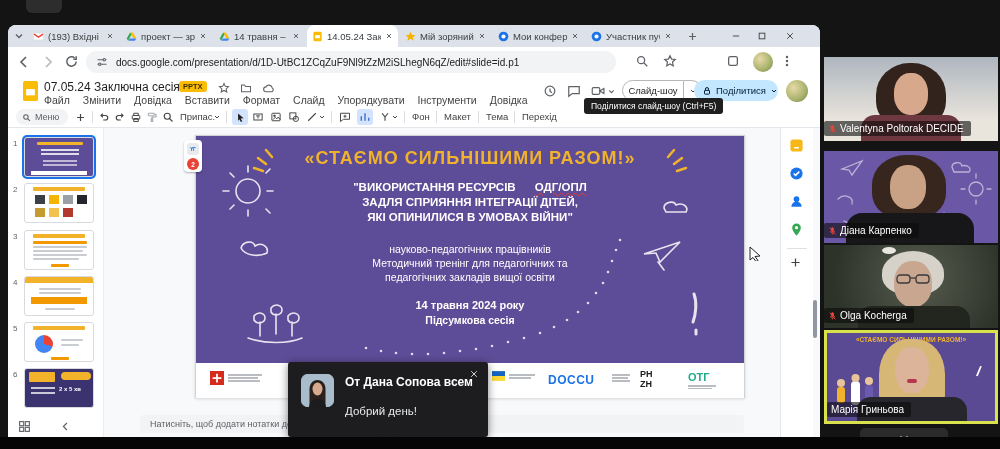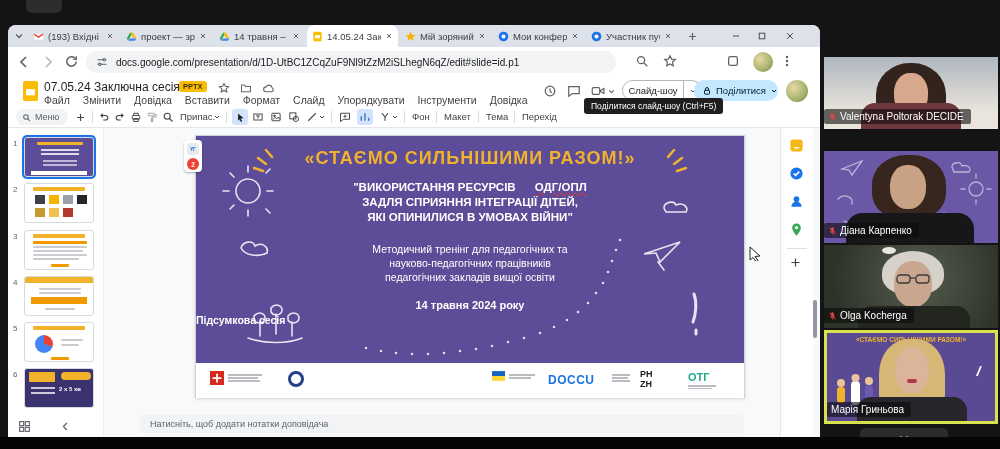--- a/index.html
+++ b/index.html
@@ -50,21 +50,21 @@
   .ybar{position:absolute;left:8px;top:3px;right:8px;height:4px;background:#f2b32b;border-radius:1px;}
   .gline{position:absolute;height:2px;background:#c9ccd1;border-radius:1px;}
   .oline{position:absolute;height:3px;background:#f29900;border-radius:1px;}
 
   .slide{position:absolute;left:187px;top:7px;width:550px;height:263px;background:#5d4c97;border:1px solid #cfd2d6;box-shadow:0 1px 3px rgba(0,0,0,.15);}
   .stitle{position:absolute;left:0;top:12px;width:100%;text-align:center;color:#f1b32b;font-size:18px;font-weight:bold;letter-spacing:1px;white-space:nowrap;}
   .ssub{position:absolute;left:0;top:44px;width:100%;text-align:center;color:#fff;font-size:11.5px;font-weight:bold;line-height:15px;}
   .marked{text-decoration:underline wavy #e53935 1px;padding-left:16px;}
   .sbody{position:absolute;left:0;top:106px;width:100%;text-align:center;color:#fff;font-size:10.5px;line-height:14px;}
   .sdate{position:absolute;left:0;top:163px;width:100%;text-align:center;color:#fff;font-size:11px;font-weight:bold;}
-  .ssess{position:absolute;left:0;top:178px;width:100%;text-align:left;color:#fff;font-size:10.5px;font-weight:bold;}
+  .ssess{position:absolute;left:0;top:178px;width:100%;text-align:center;color:#fff;font-size:10.5px;font-weight:bold;}
   .logostrip{position:absolute;left:0;top:227px;width:548px;height:35px;background:#fff;}
   .loggrp{position:absolute;display:flex;align-items:center;gap:4px;}
   .lgl{width:24px;height:2px;background:#b9bcc0;margin:1px 0;}
 
   .notes{position:absolute;left:132px;top:287px;width:604px;height:18px;background:#f1f3f4;border-radius:4px;display:flex;align-items:center;padding:0 10px;font-size:9px;color:#5f6368;}
   .chip{position:absolute;left:176px;top:12px;width:18px;height:32px;background:#fff;border-radius:4px;box-shadow:0 1px 2px rgba(0,0,0,.3);z-index:5;}
   .chipav{position:absolute;left:3px;top:3px;width:12px;height:12px;border-radius:3px;background:#e8eaed;font-size:5px;color:#1a73e8;font-weight:bold;display:flex;align-items:center;justify-content:center;}
   .chipbadge{position:absolute;left:3px;top:18px;width:12px;height:12px;border-radius:50%;background:#ea4335;color:#fff;font-size:6.5px;font-weight:bold;display:flex;align-items:center;justify-content:center;}
 
   .sidepanel{position:absolute;left:772px;top:0;width:33px;height:309px;background:#fff;border-left:1px solid #e6e6e6;}
@@ -593,22 +593,22 @@
             <path d="M486 22l-8 6M490 32l-9 3M478 14l-6 7"></path>
           </g>
         </svg>
         <div class="stitle">«СТАЄМО СИЛЬНІШИМИ РАЗОМ!»</div>
         <div class="ssub">
           <div><span>"ВИКОРИСТАННЯ РЕСУРСІВ </span><span class="marked">ОДГ/ОПЛ</span></div>
           <div>ЗАДЛЯ СПРИЯННЯ ІНТЕГРАЦІЇ ДІТЕЙ,</div>
           <div>ЯКІ ОПИНИЛИСЯ В УМОВАХ ВІЙНИ"</div>
         </div>
         <div class="sbody">
+          <div>науково-педагогічних працівників</div>
           <div>Методичний тренінг для педагогічних та</div>
-          <div>науково-педагогічних працівників</div>
           <div>педагогічних закладів вищої освіти</div>
         </div>
         <div class="sdate">14 травня 2024 року</div>
         <div class="ssess">Підсумкова сесія</div>
 
         <div class="logostrip">
           <div class="loggrp" style="left:14px;top:8px;">
             <svg width="14" height="14" viewBox="0 0 16 16">
                 <rect width="16" height="16" fill="#d52b1e"></rect>
                 <path d="M7 3h2v4h4v2H9v4H7V9H3V7h4z" fill="#fff"></path>
@@ -689,24 +689,42 @@
               <path d="M8 3v10M3 8h10"></path>
             </svg>
           </div>
       </div>
       <div class="scrollbar"></div>
     </div>
 
     <div class="tooltip">Поділитися слайд-шоу (Ctrl+F5)</div>
   </div>
 
+  <div class="popup">
+    <div class="pav">
+      <svg width="33" height="33" viewBox="0 0 33 33">
+          <rect width="33" height="33" fill="#a8bccb"></rect>
+          <path d="M16.5 6c5 0 8 4 8 9v18h-16V15c0-5 3-9 8-9z" fill="#2a211d"></path>
+          <ellipse cx="16.5" cy="15" rx="5" ry="6.5" fill="#d9a98e"></ellipse>
+          <path d="M8 33c1-6 4.5-8 8.5-8s7.5 2 8.5 8z" fill="#1c1c1e"></path>
+        </svg>
+    </div>
+    <div class="abs" style="left:57px;top:13px;font-size:12px;font-weight:bold;">От Дана Сопова всем</div>
+    <div class="abs" style="right:9px;top:7px;">
+        <svg width="10" height="10" viewBox="0 0 16 16" stroke="#cfcfcf" stroke-width="1.6">
+          <path d="M3.5 3.5l9 9M12.5 3.5l-9 9"></path>
+        </svg>
+      </div>
+    <div class="abs" style="left:57px;top:43px;font-size:11.5px;color:#e8eaed;">Добрий день!</div>
+    <div class="tail"></div>
+  </div>
 
   <div class="videos">
 
-    <div class="tile" style="top:57px;height:72px;background:linear-gradient(180deg,#aeb6bf,#e9e4dc 75%);">
+    <div class="tile" style="top:57px;height:84px;background:linear-gradient(180deg,#aeb6bf,#e9e4dc 75%);">
       <div class="hair" style="left:52px;top:6px;width:70px;height:66px;border-radius:48% 48% 42% 42%;background:#33231d;"></div>
       <div class="face" style="left:70px;top:16px;width:34px;height:42px;border-radius:46%;"></div>
       <div class="torso" style="left:37px;bottom:-8px;width:100px;height:34px;border-radius:14px 14px 0 0;background:#6e3840;"></div>
       <div class="nlabel">
         <span>
             <svg width="9" height="10" viewBox="0 0 16 16">
               <g stroke="#e8453c" stroke-width="1.6" fill="#e8453c">
                 <rect x="6.2" y="2" width="3.6" height="7" rx="1.8"></rect>
                 <path d="M4.5 8a3.5 3.5 0 0 0 7 0" fill="none"></path>
                 <path d="M8 11.5V14" fill="none"></path>

